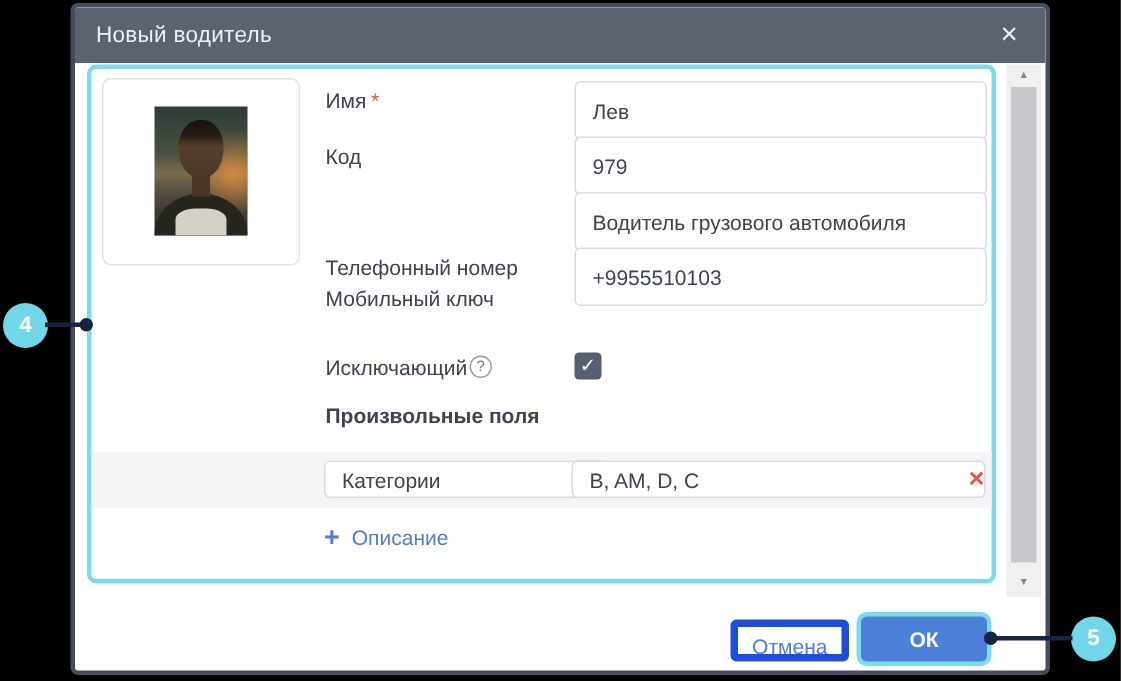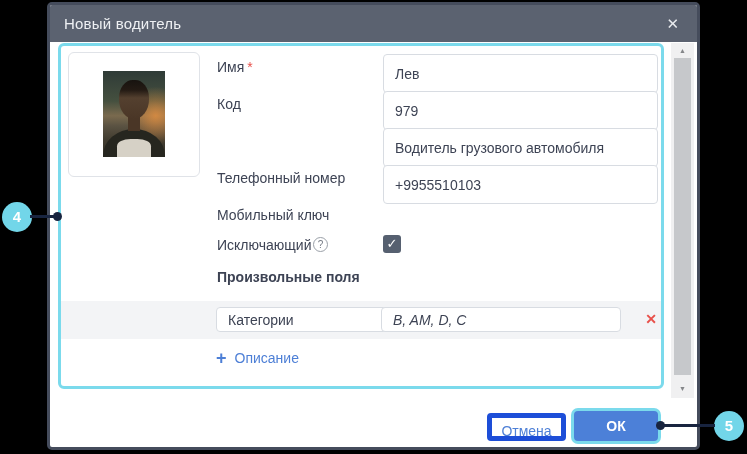--- a/index.html
+++ b/index.html
@@ -33,36 +33,36 @@
             border-radius:40% 40% 0 0;}
   .ph-neck{position:absolute;left:25px;top:44px;width:12px;height:16px;background:#4a3626;}
   .ph-head{position:absolute;left:16px;top:9px;width:30px;height:39px;border-radius:46% 46% 50% 50%;
            background:linear-gradient(180deg,#17130f 0%,#241b14 26%,#54402f 46%,#4a3626 100%);}
 
   
   .row-label{position:absolute;left:156px;height:27px;line-height:27px;font-size:14px;color:#3d4354;white-space:nowrap;}
   .req{color:#e8504a;margin-left:3px;}
   .row-input{position:absolute;left:322px;width:275px;height:39px;border:1px solid #d8dce2;border-radius:4px;
              padding:0 11px;font:14px "Liberation Sans",sans-serif;color:#3d4354;background:#fff;outline:none;}
-  .t0{top:8px}.t1{top:45px}.t2{top:82px}.t3{top:119px}.t4{top:156px}
+  .t0{top:8px}.t1{top:45px}.t2{top:82px}.t3{top:119px}.t4{top:140px}
 
   
   .chk-label{position:absolute;left:156px;top:190px;height:18px;line-height:18px;font-size:14px;}
   .help{position:absolute;left:252px;top:191px;width:15px;height:15px;border:1px solid #9aa0a8;border-radius:50%;
         font-size:10px;line-height:13px;text-align:center;color:#757b85;cursor:pointer;}
   .chk{position:absolute;left:322px;top:189px;width:18px;height:18px;background:#566070;border-radius:3px;
        color:#fff;font-size:13px;line-height:18px;text-align:center;cursor:pointer;}
 
   
   .sect{position:absolute;left:156px;top:223px;font-size:14px;font-weight:700;color:#3d4354;}
   .band{position:absolute;left:0;top:255px;width:600px;height:38px;background:#f3f4f6;}
   .band-input{position:absolute;height:25px;border:1px solid #d8dce2;border-radius:4px;padding:0 11px;
               font:14px "Liberation Sans",sans-serif;color:#3d4354;background:#fff;outline:none;}
   .bi-name{left:155px;top:6px;width:191px;}
-  .bi-val{left:320px;top:6px;width:240px;font-style:italic;}
+  .bi-val{left:320px;top:6px;width:276px;}
   .del{position:absolute;left:579px;top:5px;width:22px;height:26px;color:#e8504a;font-size:14px;font-weight:700;
        line-height:26px;text-align:center;cursor:pointer;}
   .addrow{position:absolute;left:155px;top:303px;display:flex;align-items:center;cursor:pointer;}
   .add-plus{color:#4d7fd6;font-size:18px;font-weight:700;line-height:18px;margin-right:8px;}
   .add-text{color:#4d7fd6;font-size:14px;}
 
   
   .sb{position:absolute;left:621px;top:38px;width:23px;height:355px;background:#f0f0f1;}
   .sb-up,.sb-down{position:absolute;left:0;width:23px;height:15px;color:#848689;font-size:7px;
                   text-align:center;line-height:15px;cursor:pointer;}

